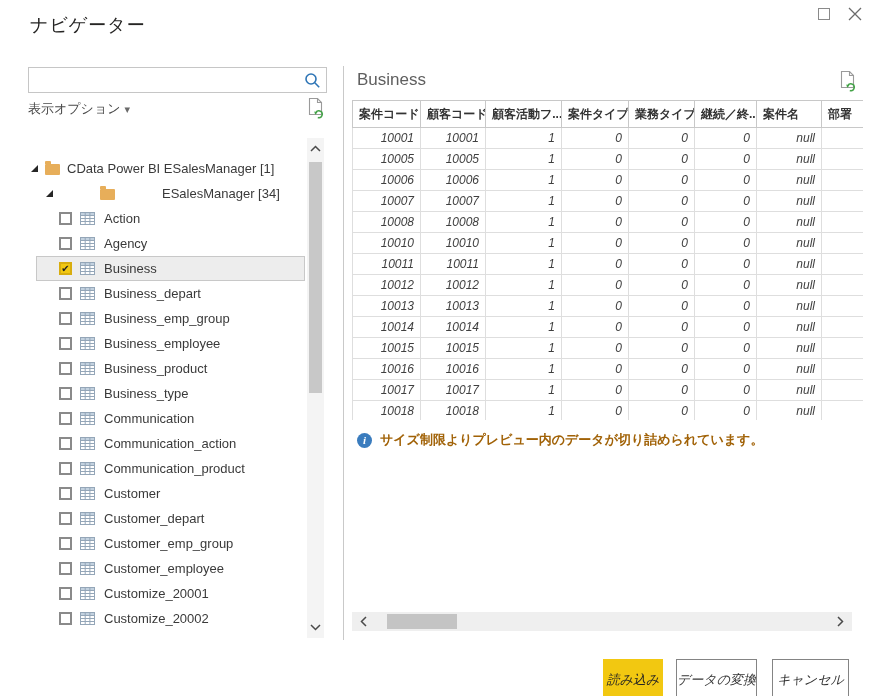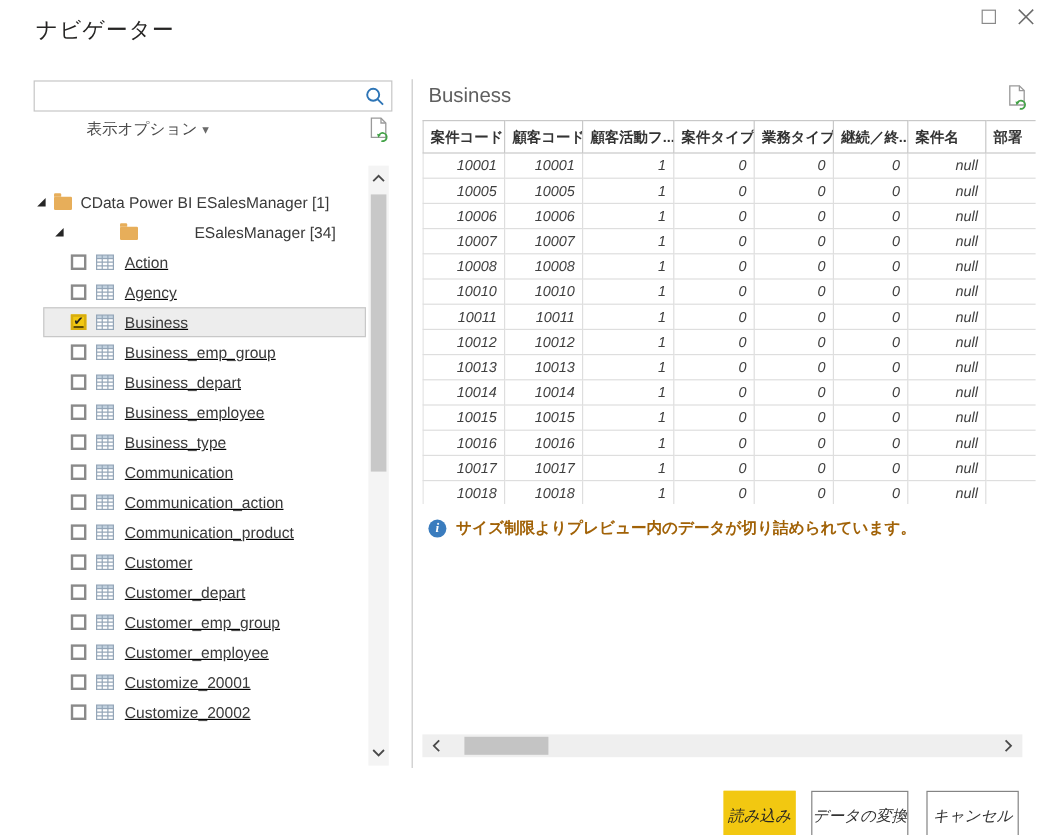--- a/index.html
+++ b/index.html
@@ -11,34 +11,34 @@
   #page-title { left:30px; top:13px; font-size:18px; color:#252423; letter-spacing:1px; }
   #btn-maximize { left:818px; top:8px; width:12px; height:12px; border:1px solid #8a8a8a; background:#fff; cursor:pointer; }
   #btn-close { left:846px; top:5px; width:18px; height:18px; cursor:pointer; }
 
   
   #search-box { left:28px; top:67px; width:299px; height:26px; border:1px solid #c6c6c6; background:#fff; }
   #search-input { position:absolute; left:4px; top:1px; width:270px; height:22px; border:none; outline:none; font-size:13px; color:#333; }
   #search-icon { position:absolute; right:5px; top:4px; }
 
   #options-row { left:28px; top:99px; width:299px; height:22px; }
-  #display-options { font-size:13px; color:#4a4a4a; cursor:pointer;margin-left:44px; }
+  #display-options { font-size:13px; color:#4a4a4a; cursor:pointer; }
   #display-options .caret { font-size:11px; color:#6a6a6a; margin-left:4px; }
   #left-refresh-icon { position:absolute; right:2px; top:-2px; cursor:pointer; }
 
   #tree { left:28px; top:131px; width:277px; }
   .tree-row { height:25px; display:flex; align-items:center; cursor:pointer; }
   .tree-row .tri { margin-right:6px; flex:0 0 auto; }
   .lvl0 { padding-left:2px;margin-top:25px; }
   .lvl1 { padding-left:17px;gap:40px; }
   .folder-icon { width:15px; height:11px; background:#e7ae5a; border-radius:1px; position:relative; margin-right:7px; margin-top:2px; flex:0 0 auto; }
   .folder-icon::before { content:""; position:absolute; top:-3px; left:0; width:6px; height:3px; background:#e7ae5a; border-radius:1px 1px 0 0; }
   .tree-label { font-size:13px; color:#3a3a3a; white-space:nowrap; }
 
-  .tree-row.tbl { margin-left:8px; padding-left:22px; border:1px solid transparent;text-decoration:underline; }
+  .tree-row.tbl { margin-left:8px; padding-left:22px; border:1px solid transparent; }
   .tree-row.tbl.selected { background:#ededed; border-color:#c8c8c8; }
   .checkbox { width:13px; height:13px; border:2px solid #8a8a8a; background:#fff; margin-right:8px; flex:0 0 auto;
     font-size:10px; line-height:9px; text-align:center; color:#1f1f1f; }
   .checkbox.checked { background:#f2c811; border-color:#d8ad0e; }
   .grid-icon { margin-right:9px; flex:0 0 auto; display:inline-flex; }
 
   
   #v-scrollbar { left:307px; top:138px; width:17px; height:500px; background:#f4f4f4; }
   #v-thumb { position:absolute; left:2px; top:24px; width:13px; height:231px; background:#c8c8c8; }
   .sb-arrow { position:absolute; left:0; width:17px; height:17px; display:flex; align-items:center; justify-content:center; cursor:pointer; }
@@ -170,49 +170,63 @@
       <span class="grid-icon">
         <svg width="15" height="13" viewBox="0 0 15 13">
           <rect x="0.5" y="0.5" width="14" height="12" fill="#fff" stroke="#94a6b8"></rect>
           <rect x="0.5" y="0.5" width="14" height="3" fill="#c2d1df" stroke="#94a6b8"></rect>
           <line x1="5.2" y1="0.5" x2="5.2" y2="12.5" stroke="#94a6b8"></line>
           <line x1="9.9" y1="0.5" x2="9.9" y2="12.5" stroke="#94a6b8"></line>
           <line x1="0.5" y1="6.5" x2="14.5" y2="6.5" stroke="#94a6b8"></line>
           <line x1="0.5" y1="9.5" x2="14.5" y2="9.5" stroke="#94a6b8"></line>
         </svg>
       </span>
+      <span class="tree-label">Business_depart</span>
+    </div>
+    <div class="tree-row tbl">
+      <span class="checkbox"></span>
+      <span class="grid-icon">
+        <svg width="15" height="13" viewBox="0 0 15 13">
+          <rect x="0.5" y="0.5" width="14" height="12" fill="#fff" stroke="#94a6b8"></rect>
+          <rect x="0.5" y="0.5" width="14" height="3" fill="#c2d1df" stroke="#94a6b8"></rect>
+          <line x1="5.2" y1="0.5" x2="5.2" y2="12.5" stroke="#94a6b8"></line>
+          <line x1="9.9" y1="0.5" x2="9.9" y2="12.5" stroke="#94a6b8"></line>
+          <line x1="0.5" y1="6.5" x2="14.5" y2="6.5" stroke="#94a6b8"></line>
+          <line x1="0.5" y1="9.5" x2="14.5" y2="9.5" stroke="#94a6b8"></line>
+        </svg>
+      </span>
       <span class="tree-label">Business_emp_group</span>
     </div>
     <div class="tree-row tbl">
       <span class="checkbox"></span>
       <span class="grid-icon">
         <svg width="15" height="13" viewBox="0 0 15 13">
           <rect x="0.5" y="0.5" width="14" height="12" fill="#fff" stroke="#94a6b8"></rect>
           <rect x="0.5" y="0.5" width="14" height="3" fill="#c2d1df" stroke="#94a6b8"></rect>
           <line x1="5.2" y1="0.5" x2="5.2" y2="12.5" stroke="#94a6b8"></line>
           <line x1="9.9" y1="0.5" x2="9.9" y2="12.5" stroke="#94a6b8"></line>
           <line x1="0.5" y1="6.5" x2="14.5" y2="6.5" stroke="#94a6b8"></line>
           <line x1="0.5" y1="9.5" x2="14.5" y2="9.5" stroke="#94a6b8"></line>
         </svg>
       </span>
-      <span class="tree-label">Business_depart</span>
-    </div>
-    <div class="tree-row tbl">
-      <span class="checkbox"></span>
-      <span class="grid-icon">
-        <svg width="15" height="13" viewBox="0 0 15 13">
-          <rect x="0.5" y="0.5" width="14" height="12" fill="#fff" stroke="#94a6b8"></rect>
-          <rect x="0.5" y="0.5" width="14" height="3" fill="#c2d1df" stroke="#94a6b8"></rect>
-          <line x1="5.2" y1="0.5" x2="5.2" y2="12.5" stroke="#94a6b8"></line>
-          <line x1="9.9" y1="0.5" x2="9.9" y2="12.5" stroke="#94a6b8"></line>
-          <line x1="0.5" y1="6.5" x2="14.5" y2="6.5" stroke="#94a6b8"></line>
-          <line x1="0.5" y1="9.5" x2="14.5" y2="9.5" stroke="#94a6b8"></line>
-        </svg>
-      </span>
       <span class="tree-label">Business_employee</span>
+    </div>
+    <div class="tree-row tbl">
+      <span class="checkbox"></span>
+      <span class="grid-icon">
+        <svg width="15" height="13" viewBox="0 0 15 13">
+          <rect x="0.5" y="0.5" width="14" height="12" fill="#fff" stroke="#94a6b8"></rect>
+          <rect x="0.5" y="0.5" width="14" height="3" fill="#c2d1df" stroke="#94a6b8"></rect>
+          <line x1="5.2" y1="0.5" x2="5.2" y2="12.5" stroke="#94a6b8"></line>
+          <line x1="9.9" y1="0.5" x2="9.9" y2="12.5" stroke="#94a6b8"></line>
+          <line x1="0.5" y1="6.5" x2="14.5" y2="6.5" stroke="#94a6b8"></line>
+          <line x1="0.5" y1="9.5" x2="14.5" y2="9.5" stroke="#94a6b8"></line>
+        </svg>
+      </span>
+      <span class="tree-label">Business_product</span>
     </div>
     <div class="tree-row tbl">
       <span class="checkbox"></span>
       <span class="grid-icon">
         <svg width="15" height="13" viewBox="0 0 15 13">
           <rect x="0.5" y="0.5" width="14" height="12" fill="#fff" stroke="#94a6b8"></rect>
           <rect x="0.5" y="0.5" width="14" height="3" fill="#c2d1df" stroke="#94a6b8"></rect>
           <line x1="5.2" y1="0.5" x2="5.2" y2="12.5" stroke="#94a6b8"></line>
           <line x1="9.9" y1="0.5" x2="9.9" y2="12.5" stroke="#94a6b8"></line>
           <line x1="0.5" y1="6.5" x2="14.5" y2="6.5" stroke="#94a6b8"></line>

